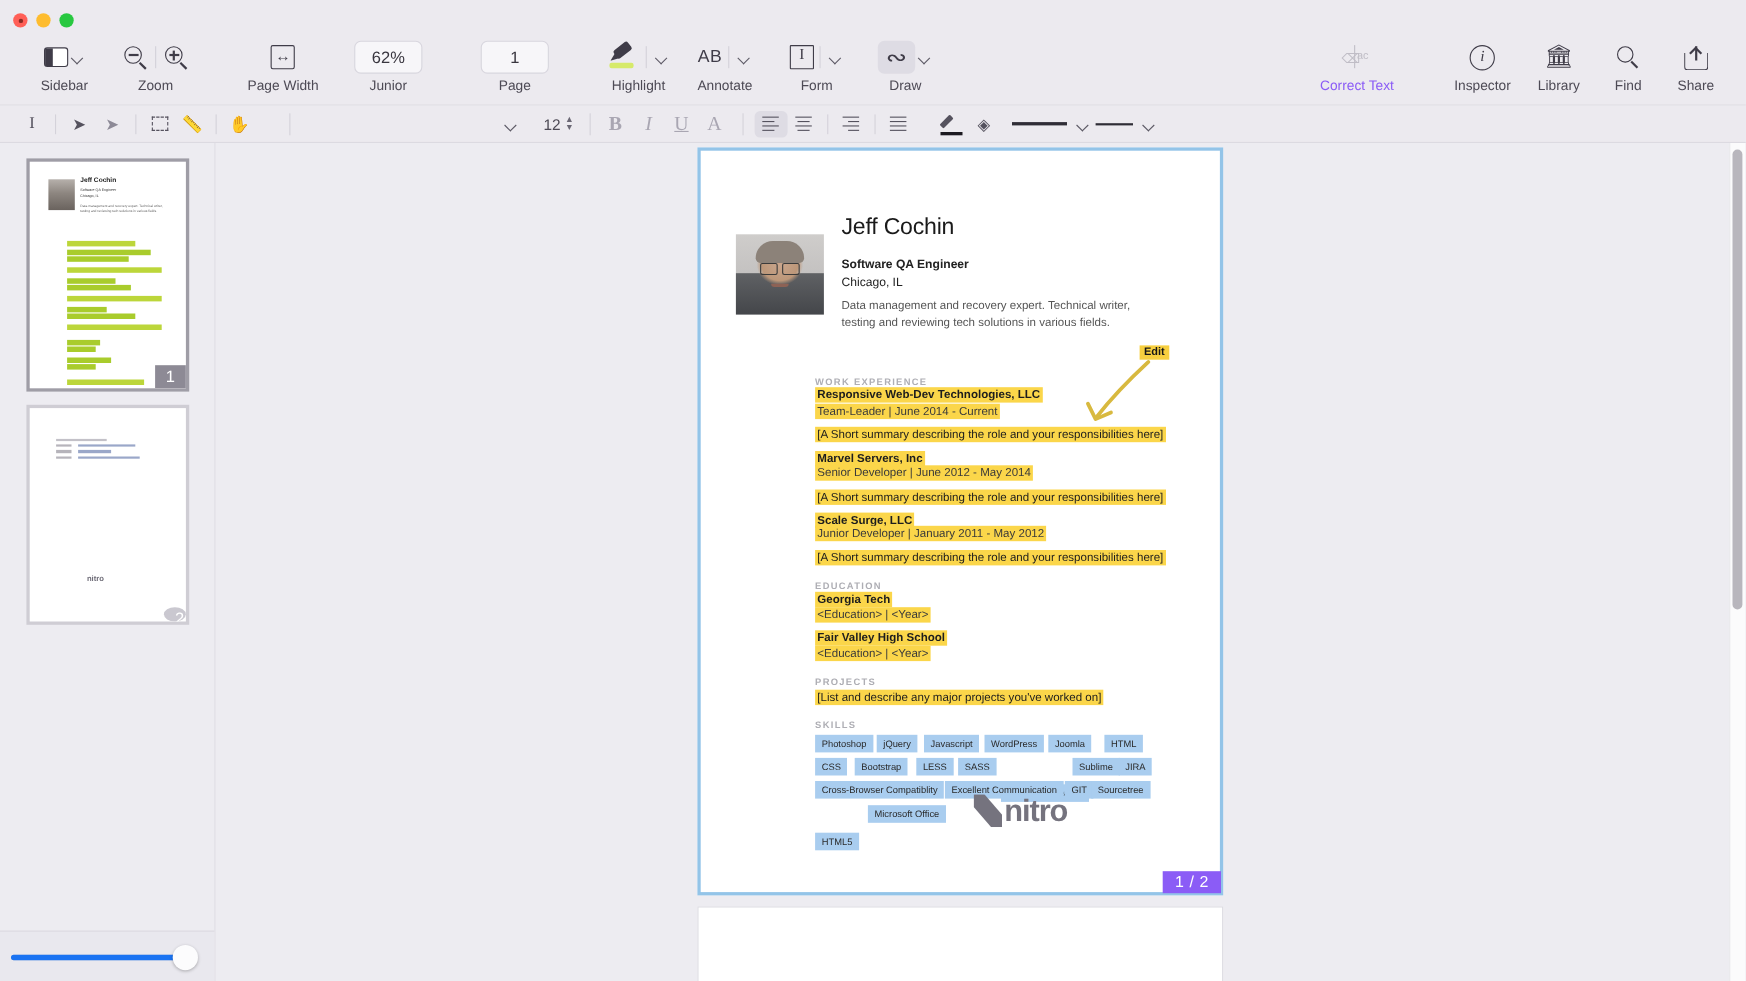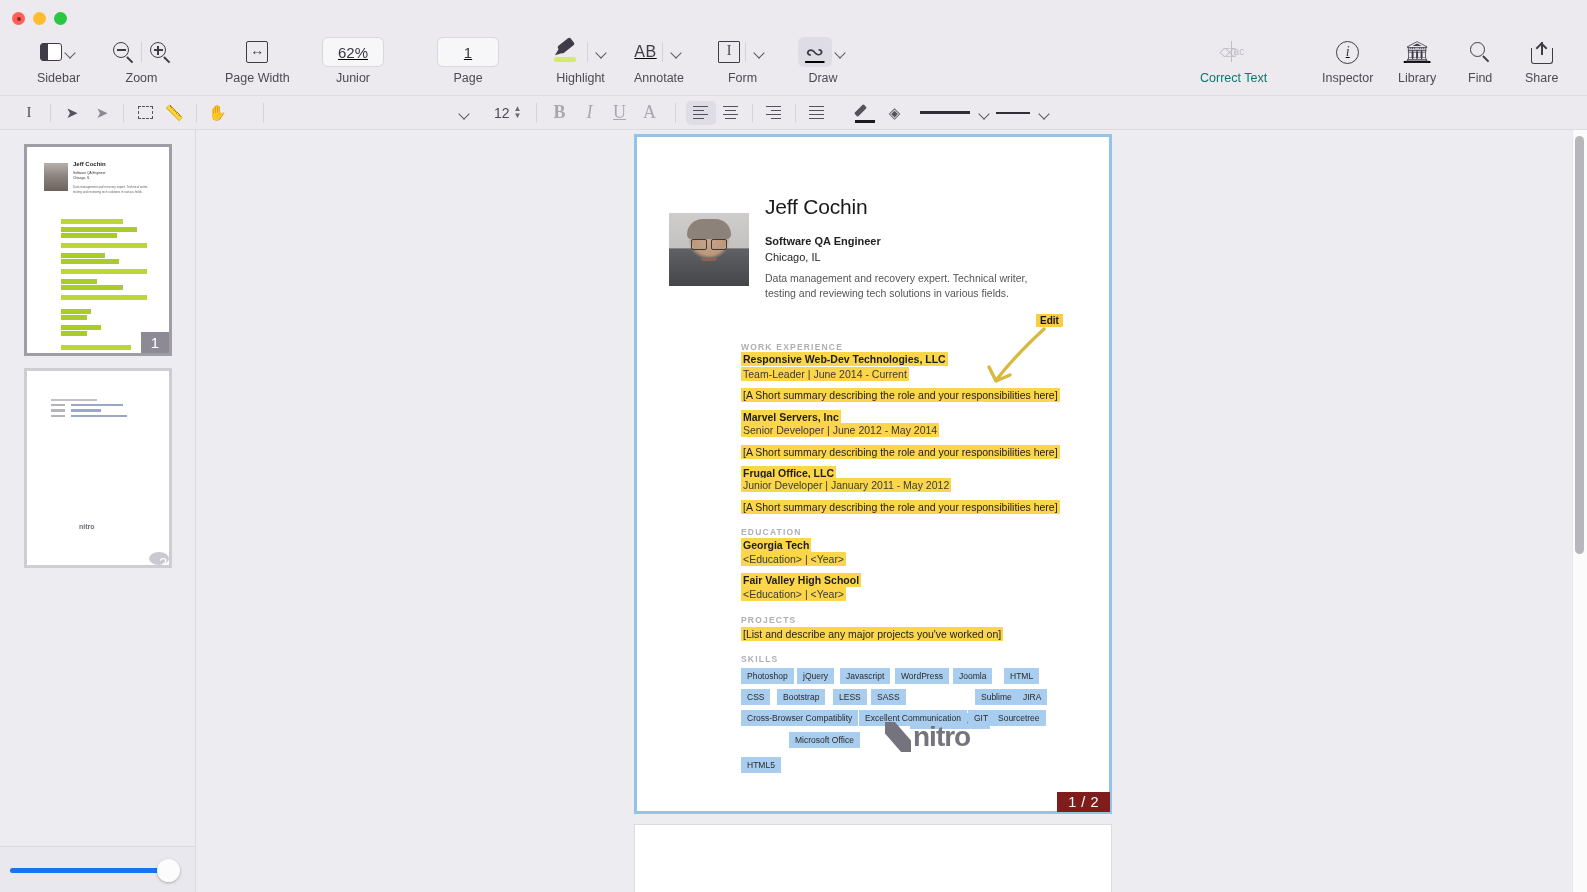--- a/index.html
+++ b/index.html
@@ -54,26 +54,26 @@
   
   .toolbar {
     position: absolute; top: 30px; left: 0; width: 1587px; height: 66px;
     background: #eceaef;
     border-bottom: 1px solid #dddce2;
   }
   .tb-group {
     position: absolute; top: 4px;
     display: flex; flex-direction: column; align-items: center;
   }
-  .tb-icons { display: flex; align-items: center; gap: 0px; height: 36px; text-decoration: underline; }
+  .tb-icons { display: flex; align-items: center; gap: 0px; height: 36px; }
   .tb-label {
     font-size: 12.5px; color: #4d4a55; margin-top: 1px;
     white-space: nowrap;
   }
-  .tb-label.dim { color: #0f766e; }
+  .tb-label.dim { color: #8b5cf6; }
   .chev {
     width: 16px; height: 20px; position: relative; cursor: default;
   }
   .chev::after {
     content: ""; position: absolute; left: 4px; top: 7px;
     width: 7px; height: 7px;
     border-right: 1.6px solid #5b5864; border-bottom: 1.6px solid #5b5864;
     transform: rotate(45deg);
   }
   .sep-v {
@@ -324,21 +324,21 @@
   .page {
     position: absolute; left: 438px; top: 4px; width: 478px; height: 680px;
     background: #fff; border: 3px solid #93c4e8;
   }
   .page2 {
     position: absolute; left: 438px; top: 694px; width: 478px; height: 120px;
     background: #fff; border: 1px solid #dcdbe2;
   }
   .page-badge {
     position: absolute; right: -1px; bottom: -1px;
-    background: #7f1d1d; color: #fff; font-size: 14.5px;
+    background: #8b5cf6; color: #fff; font-size: 14.5px;
     padding: 2px 11px; letter-spacing: 0.5px;
   }
 
   
   .cv { position: absolute; inset: 0; padding: 0; }
   .cv-photo {
     position: absolute; left: 32px; top: 76px; width: 80px; height: 73px;
     background:
       radial-gradient(ellipse 34px 30px at 50% 38%, #c9a68d 0%, #bc9779 48%, rgba(188,151,121,0) 62%),
       linear-gradient(180deg, #cfcdcb 0%, #c4c2c1 48%, #5f6164 49%, #44464a 100%);
@@ -750,21 +750,21 @@
 
       <div class="sec-head" style="top:205px;">WORK EXPERIENCE</div>
       <div class="hl b" style="top:215px;">Responsive Web-Dev Technologies, LLC</div>
       <div class="hl sub" style="top:230px;">Team-Leader | June 2014 - Current</div>
       <div class="hl" style="top:251px;">[A Short summary describing the role and your responsibilities here]</div>
 
       <div class="hl b" style="top:273px;">Marvel Servers, Inc</div>
       <div class="hl sub" style="top:286px;">Senior Developer | June 2012 - May 2014</div>
       <div class="hl" style="top:308px;">[A Short summary describing the role and your responsibilities here]</div>
 
-      <div class="hl b" style="top:329px;">Frugal Office, LLC</div>
+      <div class="hl b" style="top:329px;">Scale Surge, LLC</div>
       <div class="hl sub" style="top:341px;">Junior Developer | January 2011 - May 2012</div>
       <div class="hl" style="top:363px;">[A Short summary describing the role and your responsibilities here]</div>
 
       <div class="sec-head" style="top:390px;">EDUCATION</div>
       <div class="hl b" style="top:401px;">Georgia Tech</div>
       <div class="hl sub" style="top:415px;">&lt;Education&gt; | &lt;Year&gt;</div>
       <div class="hl b" style="top:436px;">Fair Valley High School</div>
       <div class="hl sub" style="top:450px;">&lt;Education&gt; | &lt;Year&gt;</div>
 
       <div class="sec-head" style="top:478px;">PROJECTS</div>

